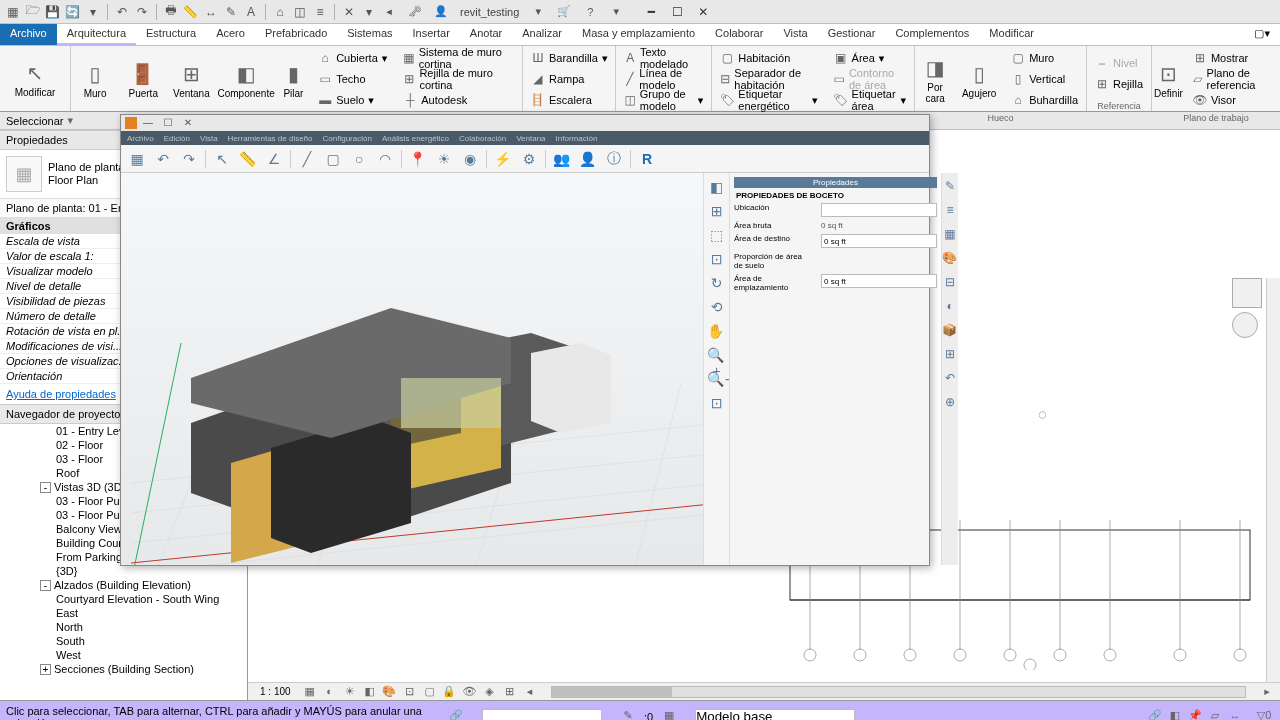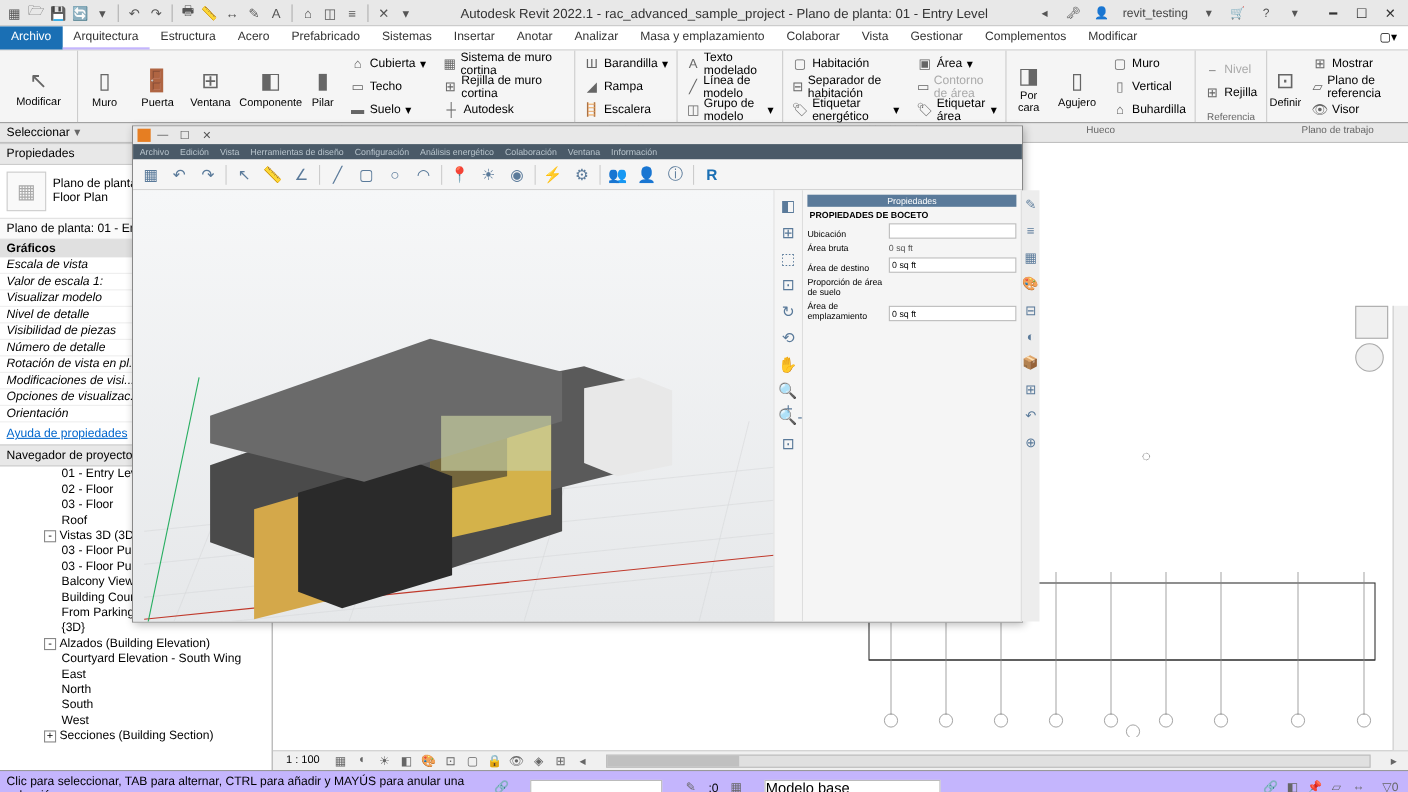--- a/index.html
+++ b/index.html
@@ -86,21 +86,21 @@
 .formit-body { flex: 1; display: flex; position: relative; }
 .formit-3d { flex: 1; background: linear-gradient(#f6f7f8, #e6e8ea); position: relative; overflow: hidden; }
 .formit-vtb { width: 26px; background: #f5f5f5; border-left: 1px solid #ddd; display: flex; flex-direction: column; align-items: center; gap: 6px; padding: 6px 0; }
 .formit-vtb .vb { width: 18px; height: 18px; cursor: pointer; color: #5a7a9a; font-size: 14px; text-align: center; }
 .formit-right { width: 200px; background: #f5f5f5; border-left: 1px solid #ddd; display: flex; }
 .formit-right-panel { flex: 1; padding: 4px; }
 .formit-right-tabs { width: 26px; background: #ededed; border-left: 1px solid #ddd; display: flex; flex-direction: column; gap: 8px; padding: 6px 0; align-items: center; }
 .formit-right-tabs .rt { width: 16px; height: 16px; cursor: pointer; color: #5a7a9a; font-size: 12px; text-align: center; }
 .formit-prop-hdr { background: #5a7a9a; color: #fff; font-size: 8px; text-align: center; padding: 1px; }
 .formit-prop-sub { font-size: 8px; font-weight: bold; padding: 3px 2px; }
-.formit-field { display: flex; align-items: flex-end; margin-bottom: 4px; gap: 4px; }
+.formit-field { display: flex; align-items: flex-start; margin-bottom: 4px; gap: 17px; }
 .formit-field .fl { font-size: 8px; width: 70px; }
 .formit-field .fi { flex: 1; height: 14px; border: 1px solid #bbb; background: #fff; font-size: 8px; padding: 0 2px; }
 .formit-field .fv { font-size: 8px; color: #555; }
 
 
 .nav-cube { position: absolute; right: 12px; top: 148px; width: 36px; height: 100px; z-index: 10; }
 .nav-cube .cube { width: 30px; height: 30px; border: 1px solid #aaa; background: #f0f0f0; margin-bottom: 4px; }
 .nav-cube .wheel { width: 26px; height: 26px; border: 1px solid #aaa; border-radius: 50%; background: #f0f0f0; margin-top: 4px; }
 
 
@@ -144,21 +144,20 @@
     <span class="qat-btn">✎</span>
     <span class="qat-btn">A</span>
     <span class="qat-sep"></span>
     <span class="qat-btn">⌂</span>
     <span class="qat-btn">◫</span>
     <span class="qat-btn">≡</span>
     <span class="qat-sep"></span>
     <span class="qat-btn">✕</span>
     <span class="qat-btn">▾</span>
   </div>
-  <div class="title-text">Autodesk Revit 2022.1 - rac_advanced_sample_project - Plano de planta: 01 - Entry Level</div>
   <div class="right-controls">
     <span class="ctrl-btn">◂</span>
     <span class="ctrl-btn">🗝</span>
     <span class="ctrl-btn">👤</span>
     <span class="user-label">revit_testing</span>
     <span class="ctrl-btn">▾</span>
     <span class="ctrl-btn">🛒</span>
     <span class="ctrl-btn">?</span>
     <span class="ctrl-btn">▾</span>
     <div class="win-controls">

